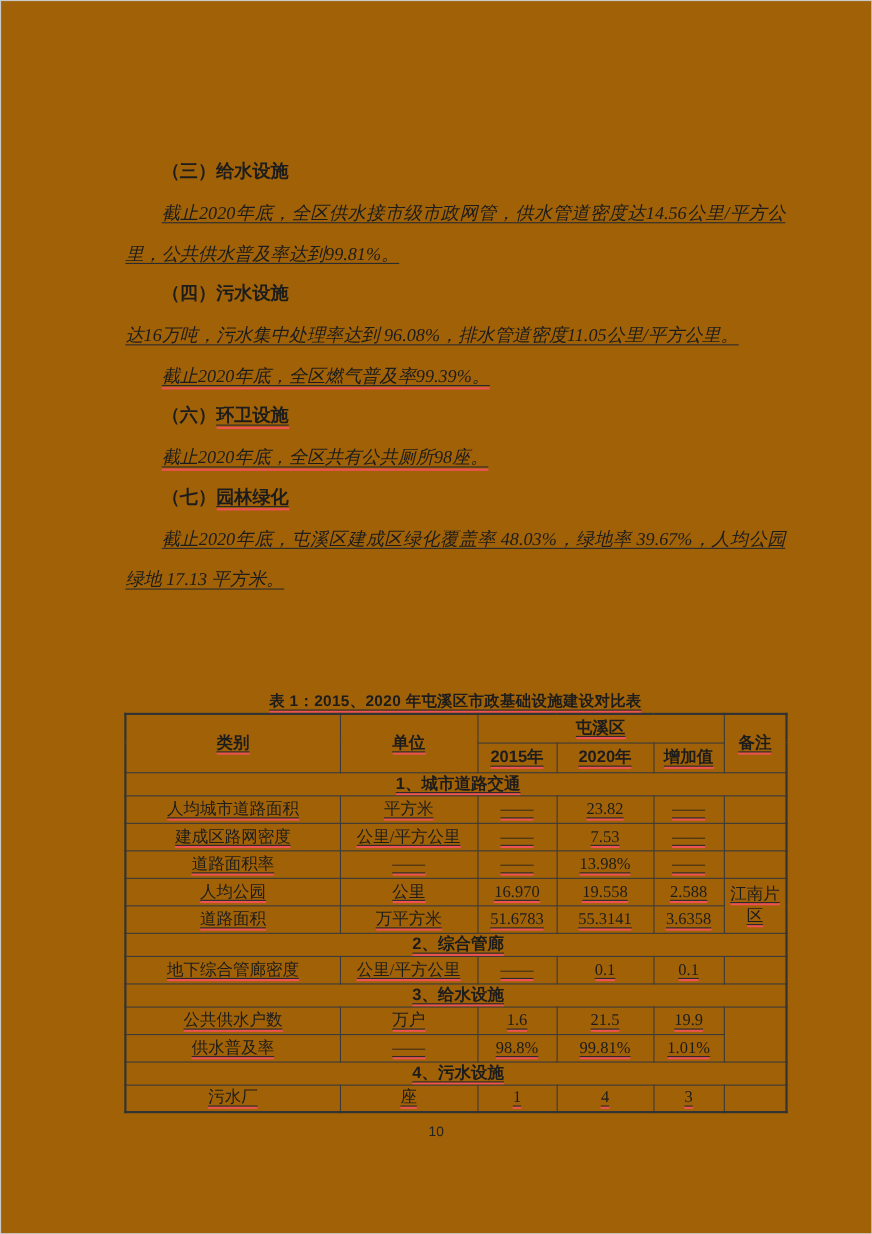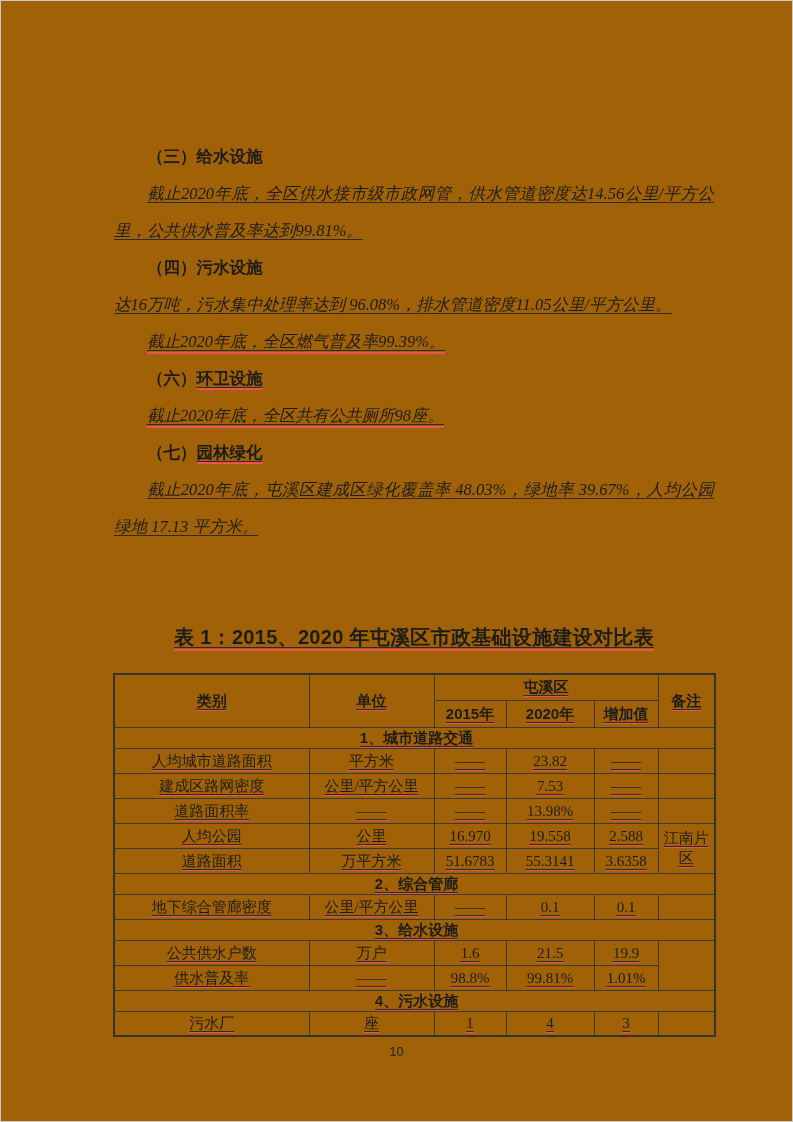--- a/index.html
+++ b/index.html
@@ -16,43 +16,43 @@
   .h{font-family:"Liberation Sans","DejaVu Sans",sans-serif; font-weight:bold; font-size:16.5px;}
   .ub{text-decoration:underline; text-decoration-thickness:1px; text-underline-offset:3px; text-decoration-color:#2b2b2b;font-style:italic;}
   .ur{
     text-decoration:underline; text-decoration-thickness:1px; text-underline-offset:3px; text-decoration-color:#2b2b2b;
     border-bottom:2px solid #ee5252; padding-bottom:1px;
     -webkit-box-decoration-break:clone; box-decoration-break:clone;
   }
   .tbl-title{
     position:absolute; left:113px; top:617px; width:600px; height:38px; line-height:38px;
     text-align:center; font-family:"Liberation Sans","DejaVu Sans",sans-serif;
-    font-weight:bold; font-size:20px; letter-spacing:.3px;
+    font-weight:bold; font-size:14px; letter-spacing:.3px;
   }
   table.cmp{
-    position:absolute; left:112px; top:672px; width:601px;
+    position:absolute; left:112px; top:647px; width:601px;
     border-collapse:collapse; table-layout:fixed;
     font-size:15px; border:2px solid #333;
   }
   table.cmp td{
     border:1px solid #3a3a3a; text-align:center; vertical-align:middle;
     padding:0 2px; overflow:hidden; line-height:20px;
   }
   table.cmp td.hc{font-family:"Liberation Sans","DejaVu Sans",sans-serif; font-weight:bold;}
   table.cmp tr.hr1{height:26px;} table.cmp tr.hr2{height:27px;}
   table.cmp tr.sec{height:21px;} table.cmp tr.dat{height:25px;}
   table.cmp td.secc{
     text-align:center; padding-left:6px;
     font-family:"Liberation Sans","DejaVu Sans",sans-serif; font-weight:bold;
   }
   table.cmp td .ur{padding-bottom:0; border-bottom-width:2px;}
   td.remarkc{line-height:21px;}
   .pagenum{
     position:absolute; left:0; top:1021px; width:100%; text-align:center;
-    font-family:"Liberation Sans","DejaVu Sans",sans-serif; font-size:12.5px; color:#222;margin-top:23px;
+    font-family:"Liberation Sans","DejaVu Sans",sans-serif; font-size:12.5px; color:#222;
   }
 </style>
 </head>
 <body>
 
 <div class="page">
 
   <div class="content" id="doc-body">
       <div class="tline h ind"><span>（三）</span><span class="">给水设施</span></div>
       <div class="tline jl ind"><span class="ub">截止2020年底，全区供水接市级市政网管，供水管道密度达14.56公里/平方公</span></div>

